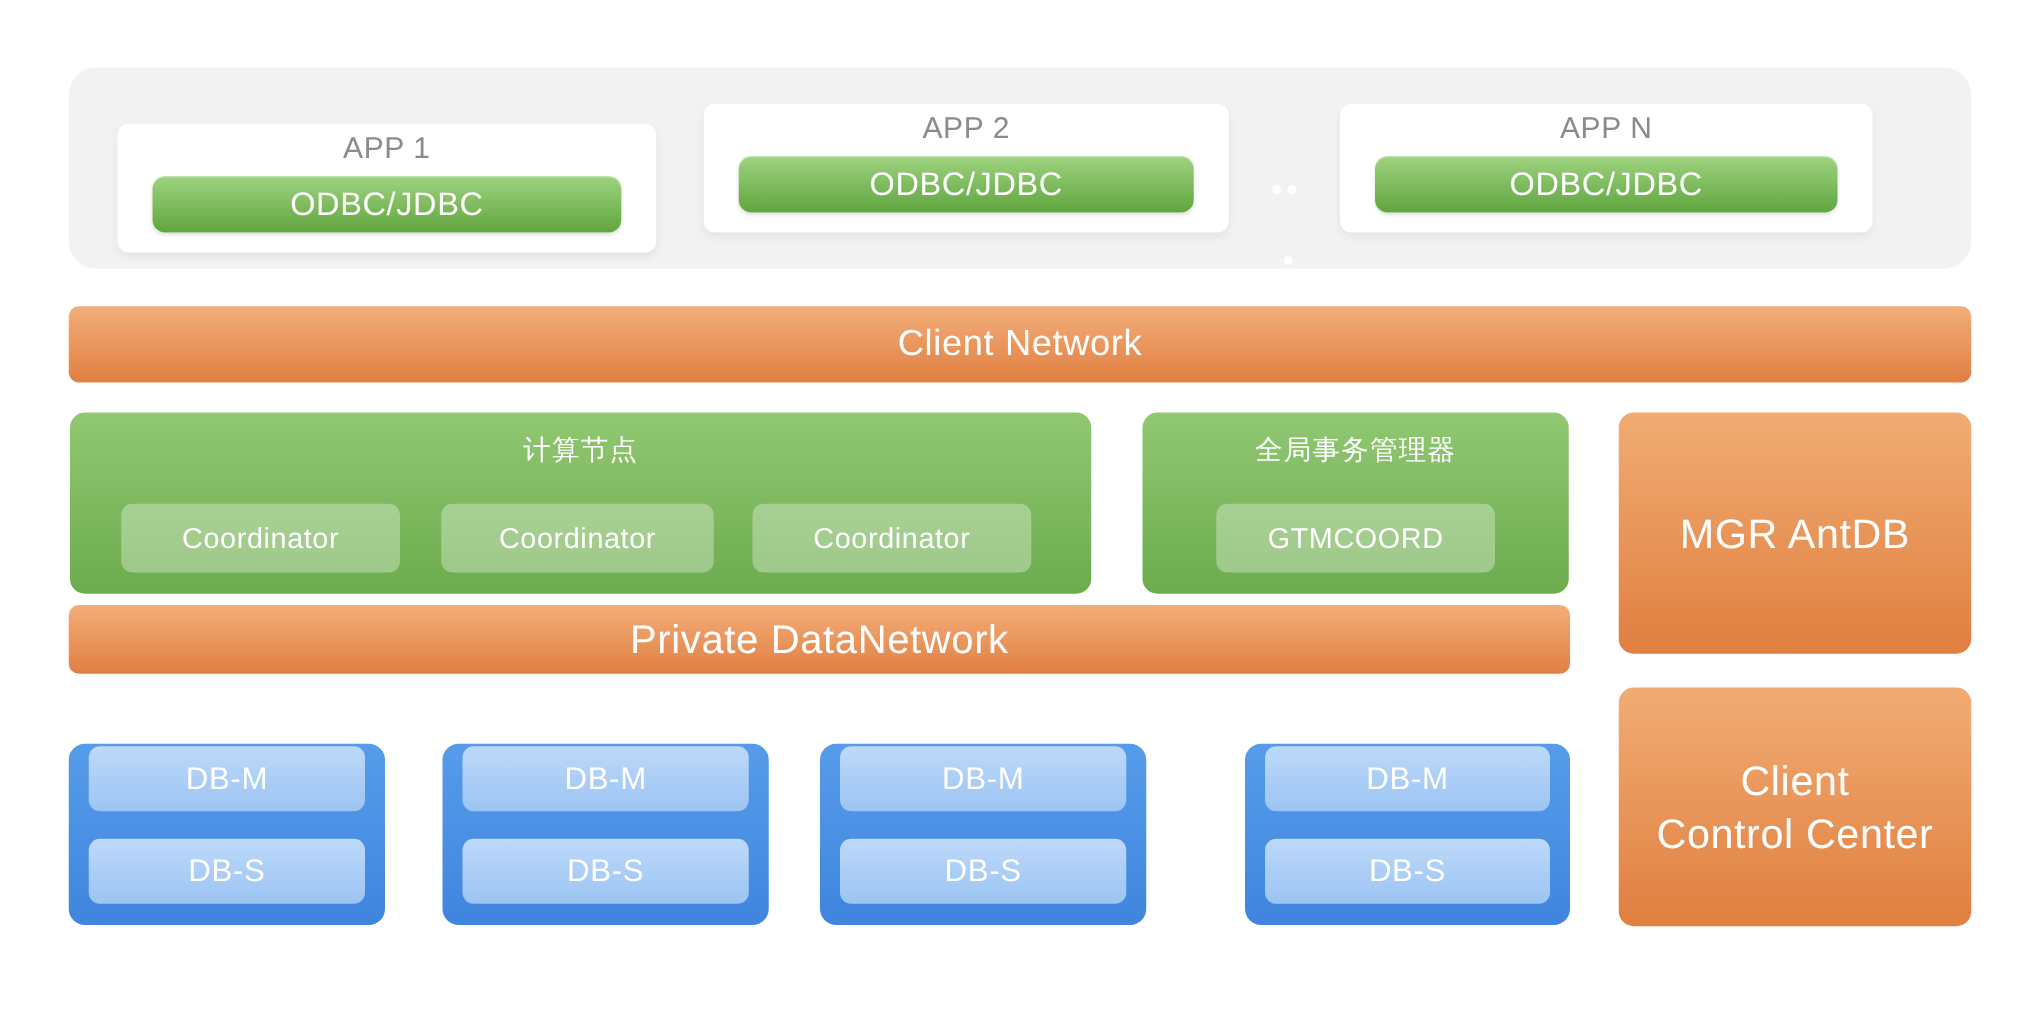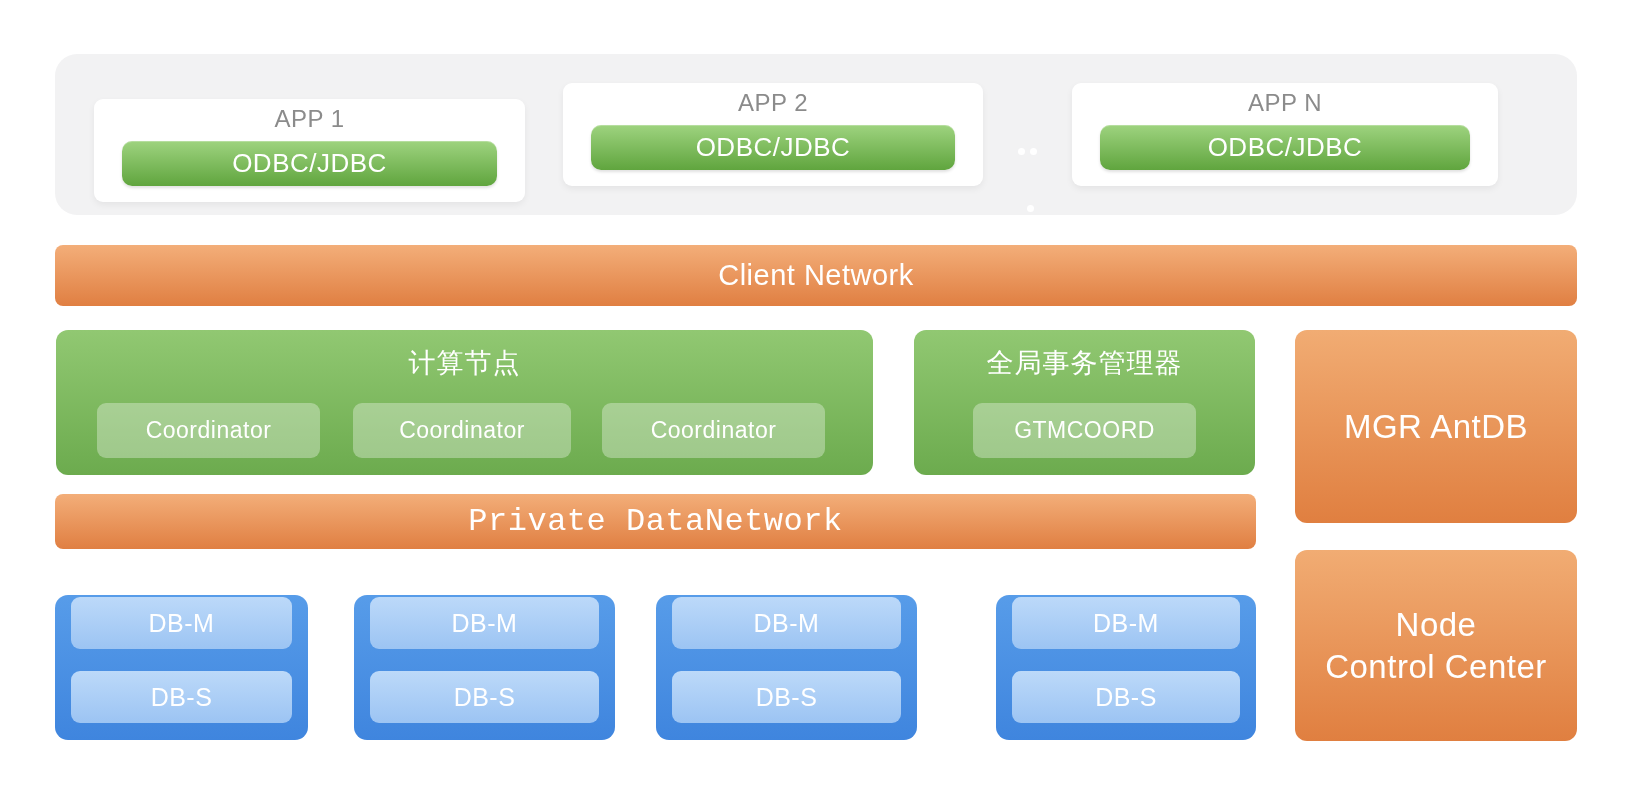--- a/index.html
+++ b/index.html
@@ -43,32 +43,32 @@
   .dot-3{left:1027px;top:205px;}
 
   
   .net-bar{
     left:55px;border-radius:8px;
     background:linear-gradient(180deg,#F3AE79 0%,#E07F42 100%);
     color:#ffffff;display:flex;align-items:center;justify-content:center;
     letter-spacing:0.5px;
   }
   .client-bar{top:245px;width:1522px;height:61px;font-size:29px;}
-  .private-bar{top:494px;width:1201px;height:55px;font-size:32px;font-family:Liberation Mono, monospace;}
+  .private-bar{top:484px;width:1201px;height:55px;font-size:32px;}
 
   
   .green-box{
     position:absolute;top:330px;height:145px;border-radius:12px;
     background:linear-gradient(180deg,#91C872 0%,#6CAB4E 100%);
   }
   .compute-box{left:56px;width:817px;}
   .gtm-box{left:914px;width:341px;}
   .green-title{
     margin-top:15px;text-align:center;color:#ffffff;
-    font-size:27px;letter-spacing:1px;
+    font-size:22px;letter-spacing:1px;
   }
   .sub-btn{
     position:absolute;top:73px;height:55px;border-radius:9px;
     background:rgba(255,255,255,0.33);
     color:#ffffff;font-size:23px;letter-spacing:0.5px;
     display:flex;align-items:center;justify-content:center;
   }
   .coord-0{left:41px;width:223px;}
   .coord-1{left:297px;width:218px;}
   .coord-2{left:546px;width:223px;}
@@ -157,17 +157,17 @@
   <div class="db-group db-group-2">
     <div class="db-node db-master">DB-M</div>
     <div class="db-node db-slave">DB-S</div>
   </div>
   <div class="db-group db-group-3">
     <div class="db-node db-master">DB-M</div>
     <div class="db-node db-slave">DB-S</div>
   </div>
 
   <div class="orange-box antdb-box">
-    <span>Node</span>
+    <span>Client</span>
     <span>Control Center</span>
   </div>
 
 </div>
 
 </body></html>

